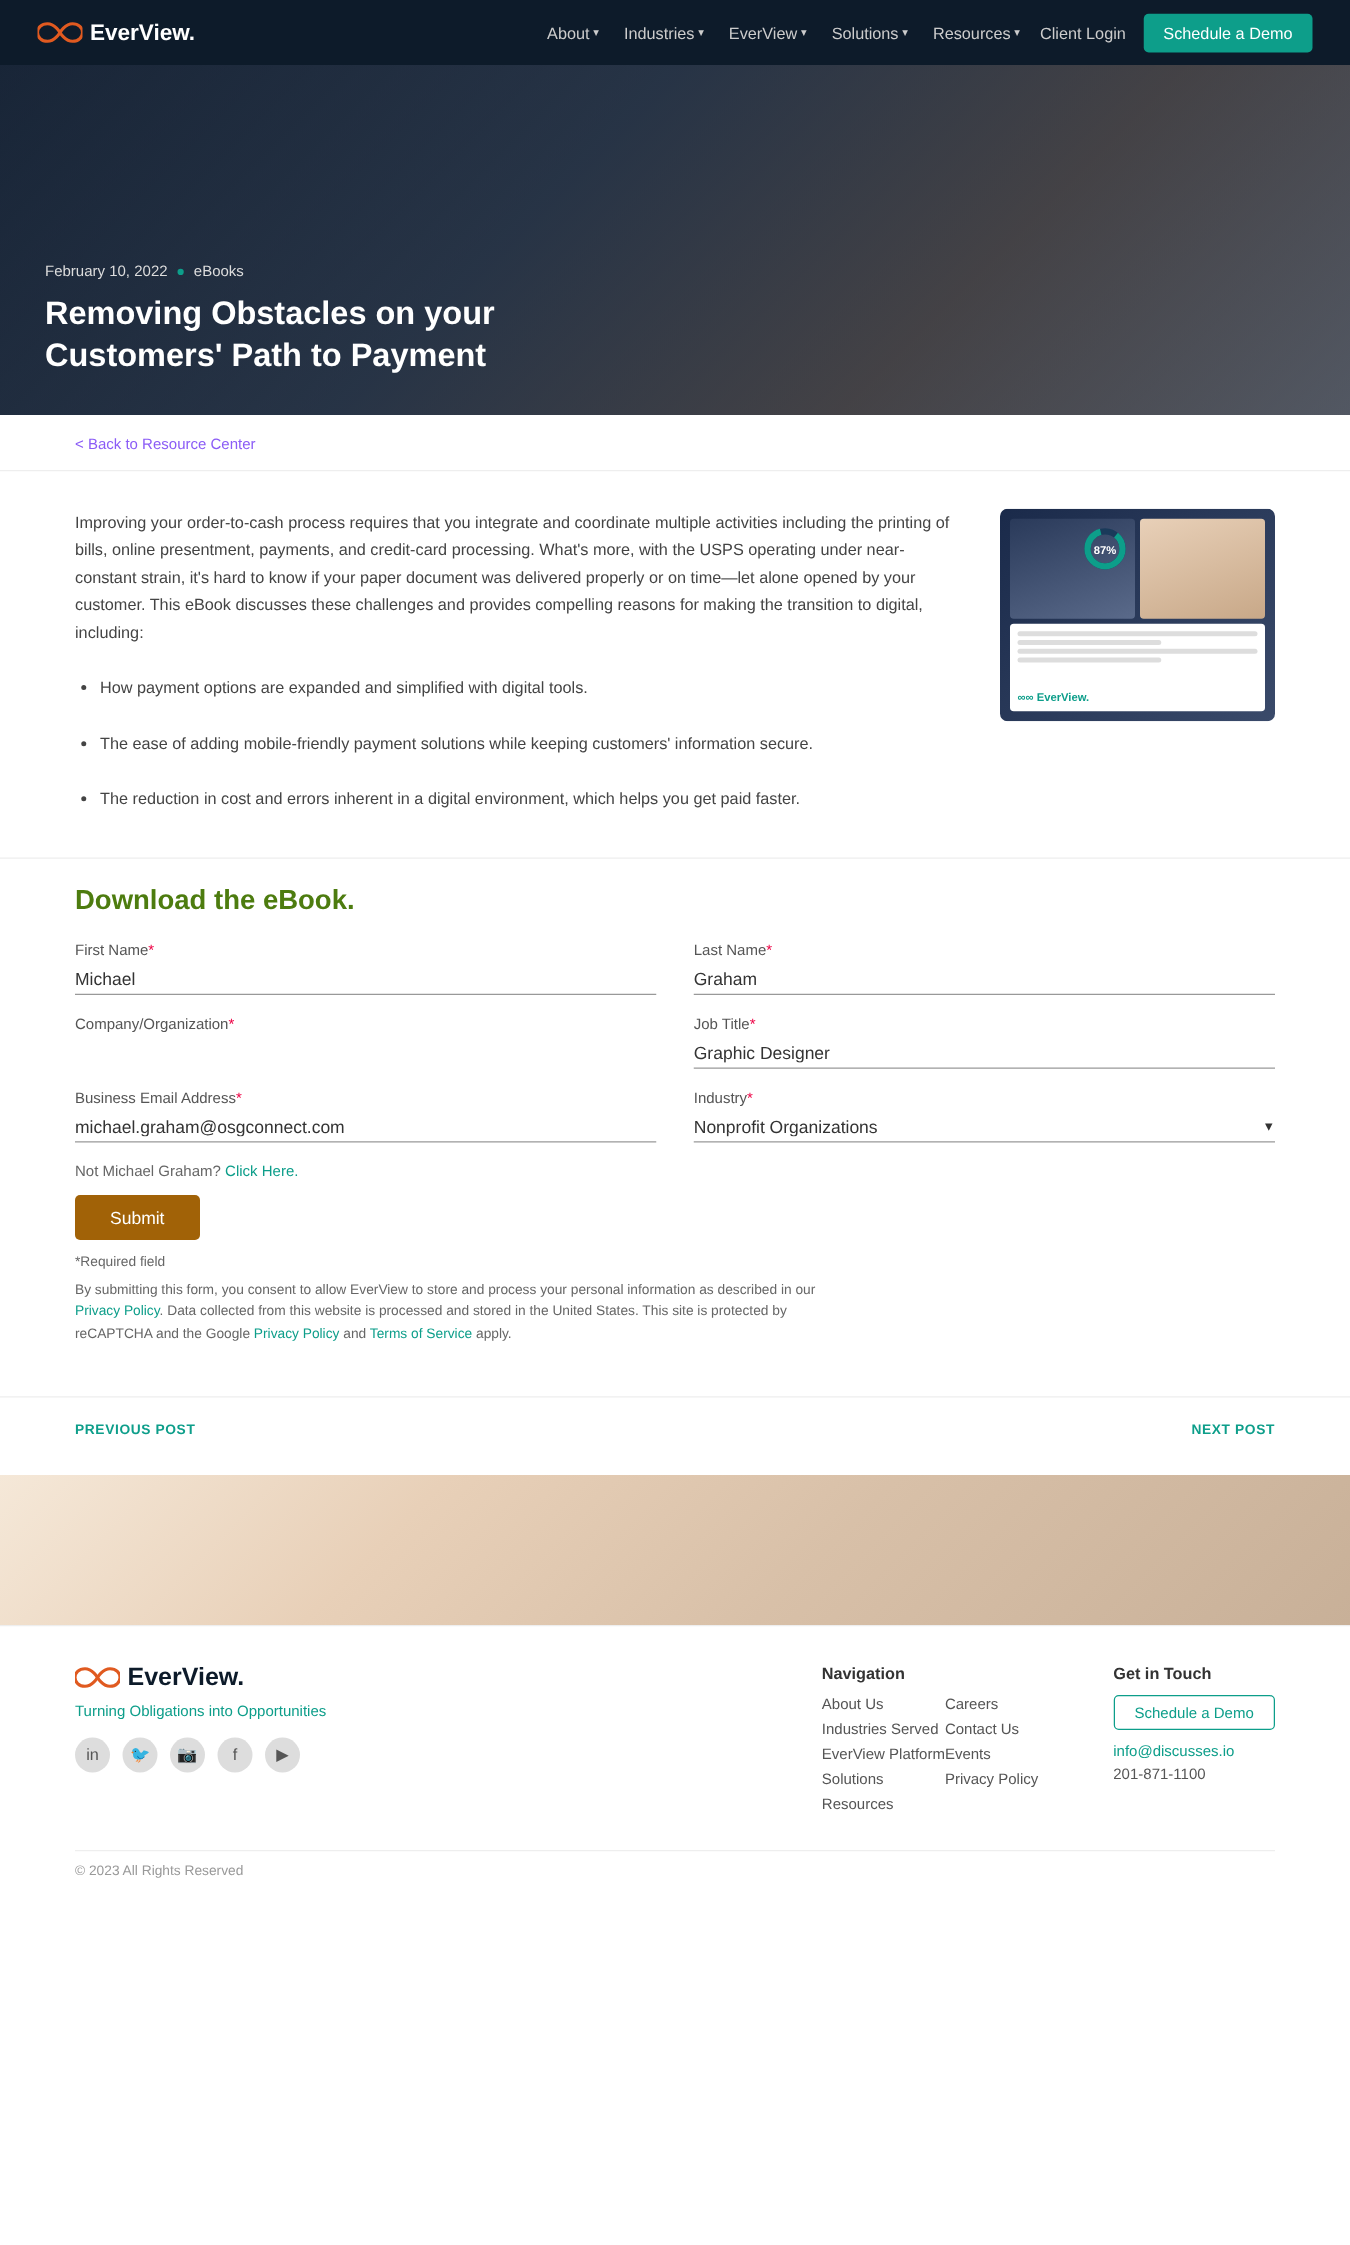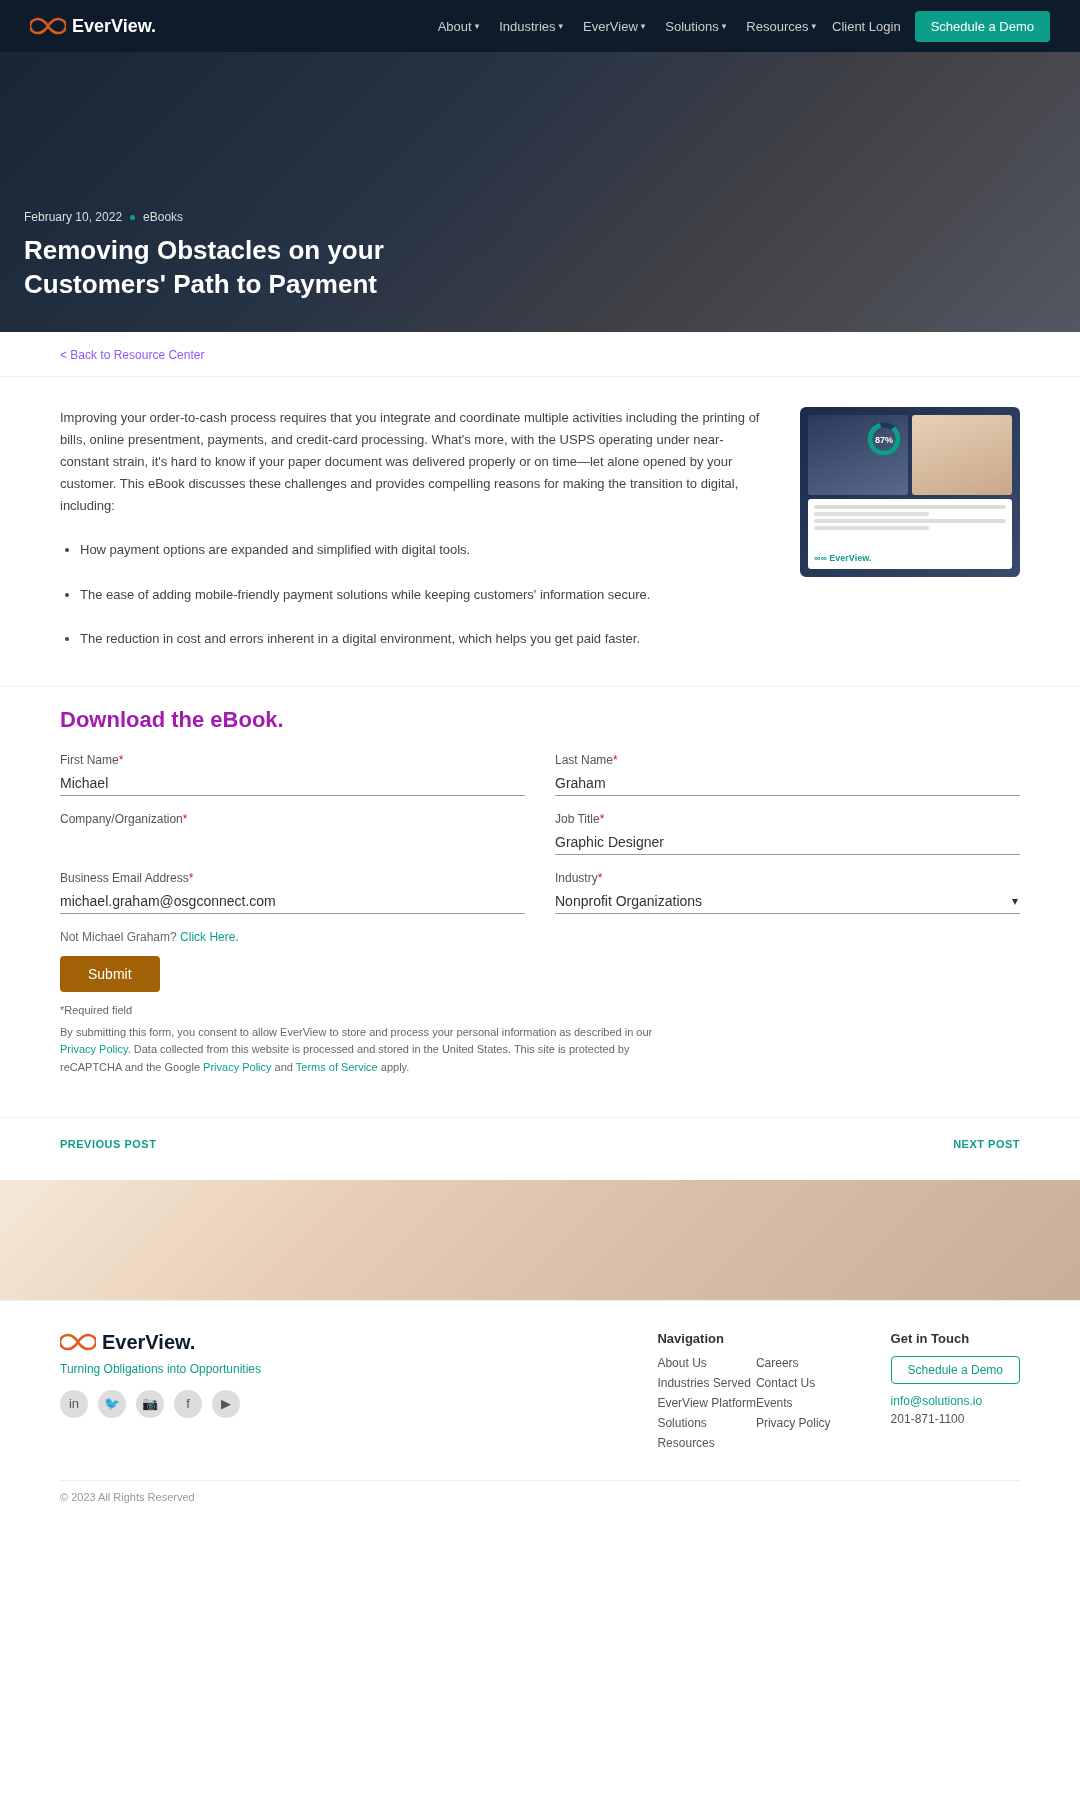--- a/index.html
+++ b/index.html
@@ -64,21 +64,21 @@
       overflow: hidden;
       background: #1a2a3a;
     }
     .hero-bg {
       width: 100%;
       height: 100%;
       background: linear-gradient(rgba(10,20,40,0.55), rgba(10,20,40,0.55)),
         linear-gradient(135deg, #2a3a4a 0%, #4a5a6a 40%, #8a7a6a 70%, #aaa 100%);
       display: flex;
       align-items: flex-end;
-      padding: 30px 24px;
+      padding: 30px 36px;
     }
     .hero-content { color: #fff; max-width: 500px; }
     .hero-meta {
       font-size: 12px;
       color: #ddd;
       margin-bottom: 10px;
       display: flex;
       align-items: center;
       gap: 8px;
     }
@@ -172,21 +172,21 @@
     }
 
     
     .form-section {
       padding: 20px 60px 30px;
       border-top: 1px solid #eee;
     }
     .form-title {
       font-size: 22px;
       font-weight: 700;
-      color: #a21caf;
+      color: #4d7c0f;
       margin-bottom: 20px;
     }
     .form-row {
       display: flex;
       gap: 30px;
       margin-bottom: 16px;
     }
     .form-group {
       flex: 1;
       display: flex;
@@ -534,20 +534,20 @@
         <h4>&nbsp;</h4>
         <a href="#">Careers</a>
         <a href="#">Contact Us</a>
         <a href="#">Events</a>
         <a href="#">Privacy Policy</a>
       </div>
     </div>
     <div class="footer-contact">
       <h4>Get in Touch</h4>
       <button class="demo-btn">Schedule a Demo</button>
-      <p><a href="#">info@solutions.io</a></p>
+      <p><a href="#">info@discusses.io</a></p>
       <p>201-871-1100</p>
     </div>
   </div>
   <div class="footer-bottom">
     <span>© 2023 All Rights Reserved</span>
   </div>
 </footer>
 
 </body></html>

